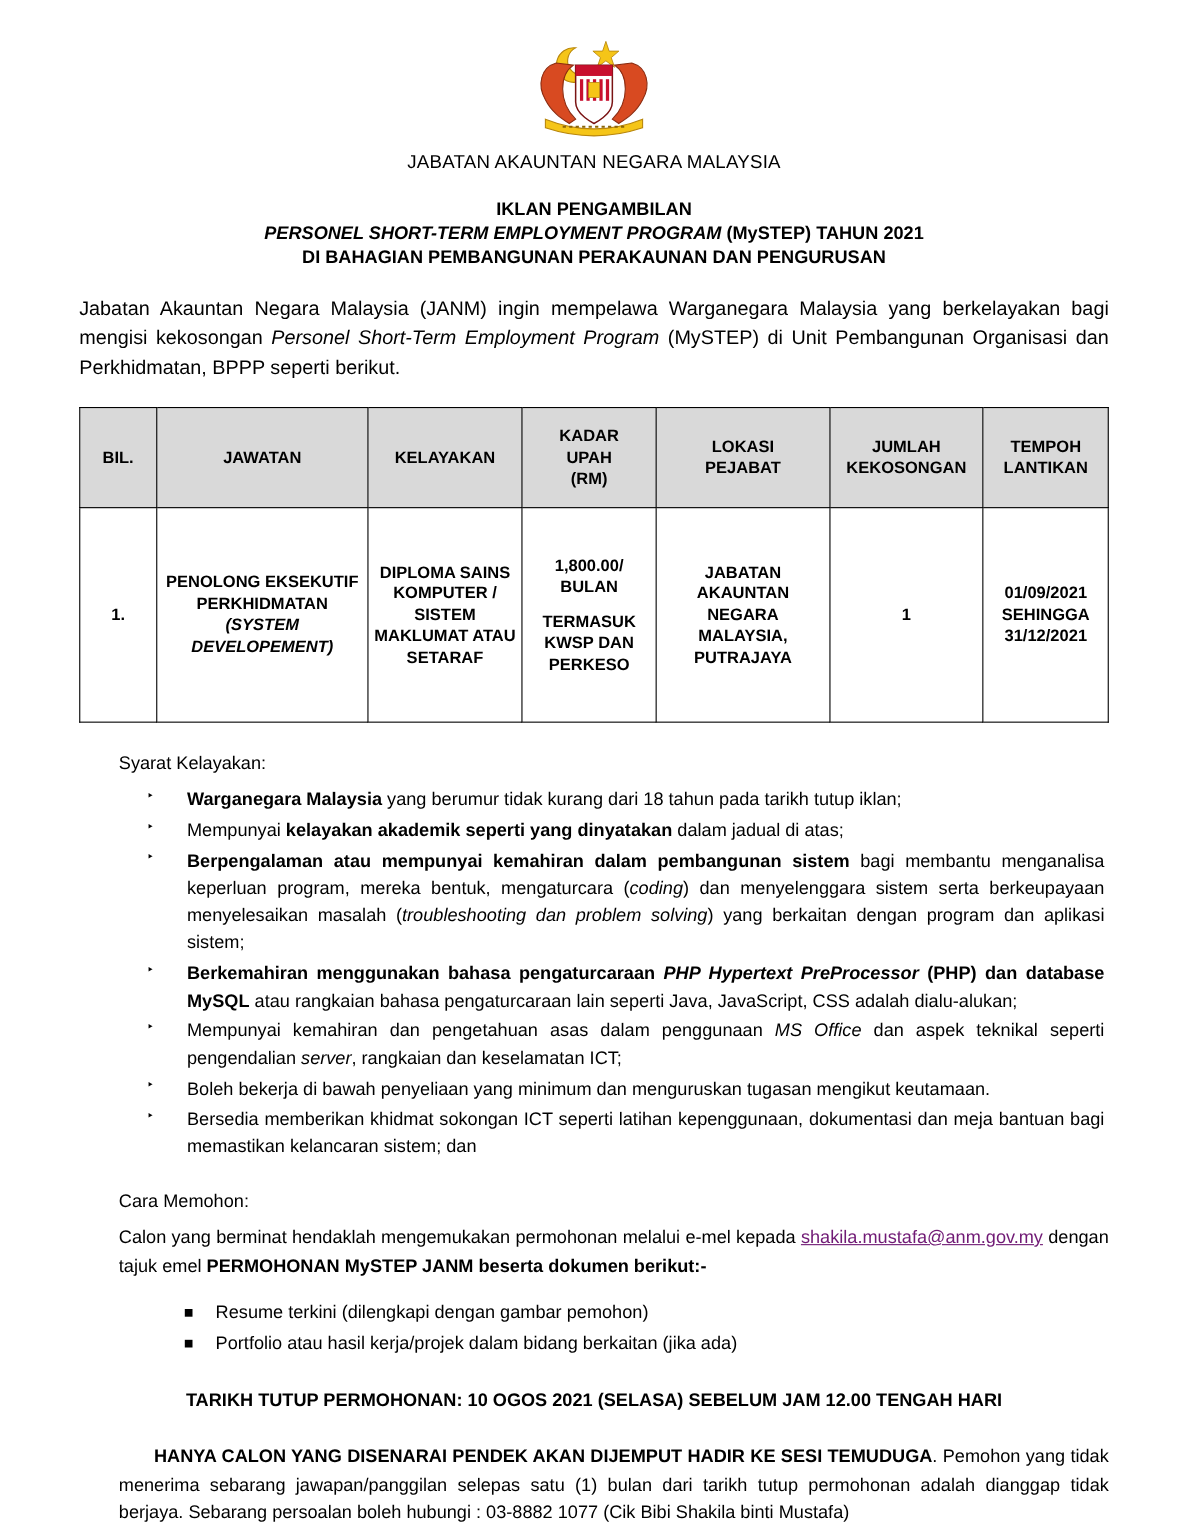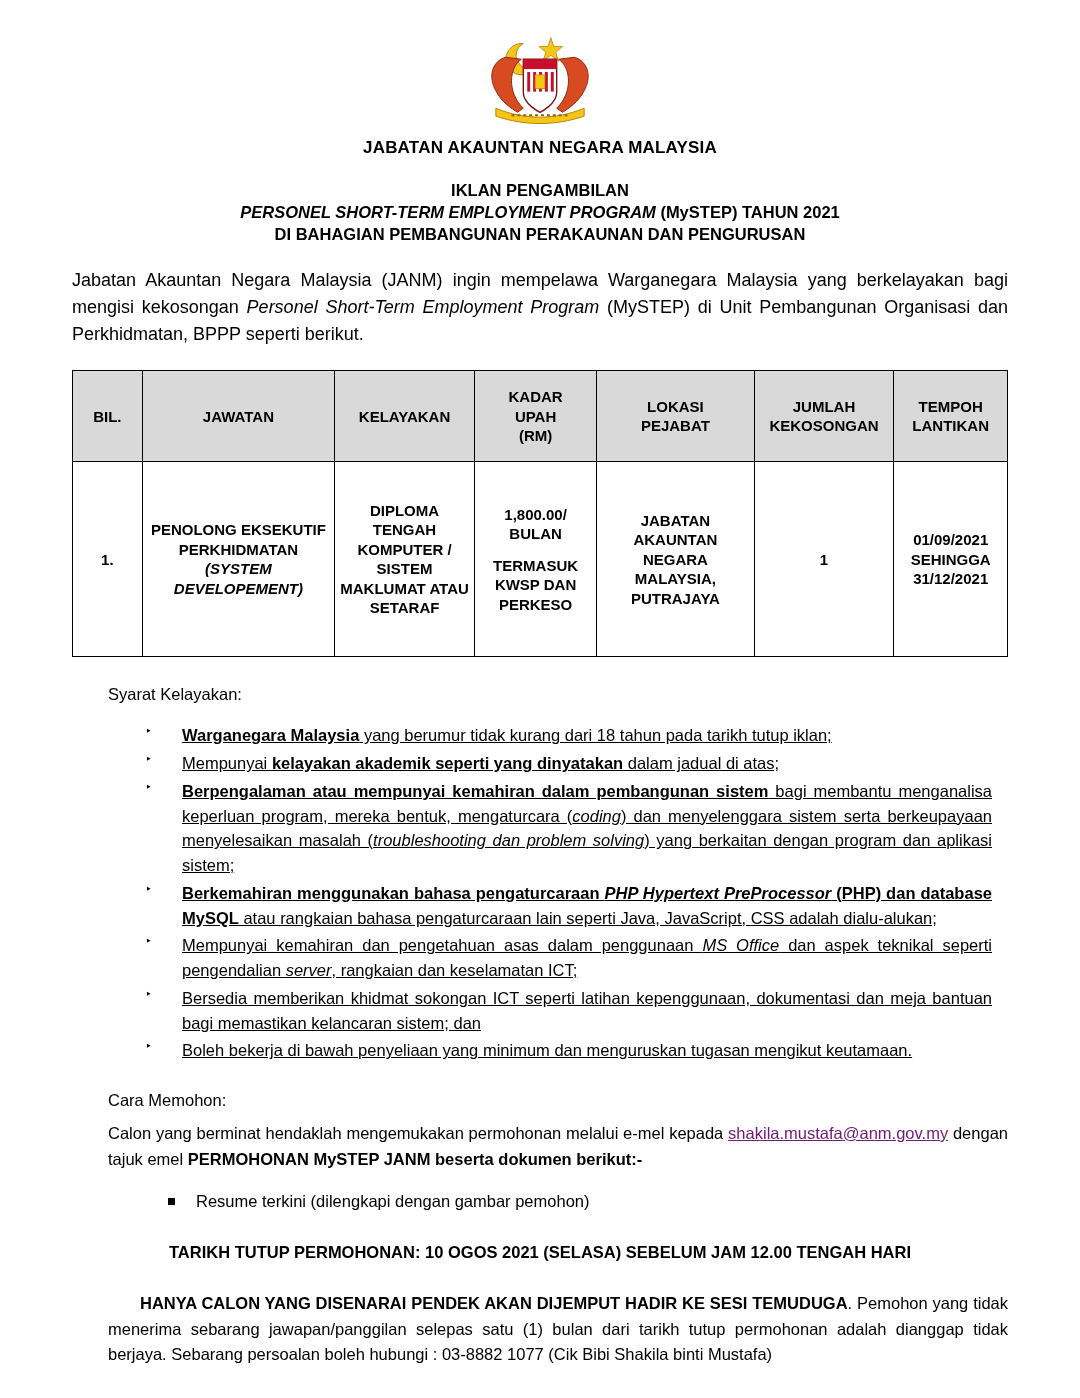--- a/index.html
+++ b/index.html
@@ -31,21 +31,21 @@
   }
   .crest {
     width: 150px;
     height: 108px;
     position: relative;
   }
 
   
   .org-title {
     text-align: center;
-    font-weight: bold;
+    font-weight: normal;
     font-size: 17px;
     letter-spacing: .2px;
     margin: 6px 0 18px 0;
   }
   .ad-head {
     text-align: center;
     font-weight: bold;
     font-size: 16.5px;
     line-height: 1.35;
   }
@@ -99,23 +99,22 @@
   .sect-title {
     font-weight: normal;
     margin-top: 26px;
     margin-bottom: 8px;
     font-size: 16.5px;
   }
   .ind { padding-left: 36px; }
 
   ul.bullets {
     list-style: none;
-    margin: 16px;
+    margin: 4px;
     padding: 0 0 0 58px;
-    text-decoration: underline;
   }
   ul.bullets > li {
     position: relative;
     text-align: justify;
     text-justify: inter-word;
     margin-bottom: 3px;
     padding-left: 36px;
     line-height: 1.5;
   }
   ul.bullets > li::before {
@@ -251,21 +250,21 @@
         </th>
       </tr>
     </thead>
     <tbody>
       <tr>
         <td>1.</td>
         <td>
           <span>PENOLONG EKSEKUTIF PERKHIDMATAN</span><br>
           <span class="it">(SYSTEM DEVELOPEMENT)</span>
         </td>
-        <td>DIPLOMA TENGAH KOMPUTER / SISTEM MAKLUMAT ATAU SETARAF</td>
+        <td>DIPLOMA SAINS KOMPUTER / SISTEM MAKLUMAT ATAU SETARAF</td>
         <td>
           <span>1,800.00/ BULAN</span>
           <span class="gap-line"></span>
           <span>TERMASUK KWSP DAN PERKESO</span>
         </td>
         <td>JABATAN AKAUNTAN NEGARA MALAYSIA, PUTRAJAYA</td>
         <td>1</td>
         <td>01/09/2021 SEHINGGA 31/12/2021</td>
       </tr>
     </tbody>
@@ -282,33 +281,34 @@
     <li>
       <b>Berpengalaman atau mempunyai kemahiran dalam pembangunan sistem</b><span> bagi membantu menganalisa keperluan program, mereka bentuk, mengaturcara (</span><i>coding</i><span>) dan menyelenggara sistem serta berkeupayaan menyelesaikan masalah (</span><i>troubleshooting dan problem solving</i><span>) yang berkaitan dengan program dan aplikasi sistem;</span>
     </li>
     <li>
       <b>Berkemahiran menggunakan bahasa pengaturcaraan </b><b><i>PHP Hypertext PreProcessor</i></b><b> (PHP) dan database MySQL</b><span> atau rangkaian bahasa pengaturcaraan lain seperti Java, JavaScript, CSS adalah dialu-alukan;</span>
     </li>
     <li>
       <span>Mempunyai kemahiran dan pengetahuan asas dalam penggunaan </span><i>MS Office</i><span> dan aspek teknikal seperti pengendalian </span><i>server</i><span>, rangkaian dan keselamatan ICT;</span>
     </li>
     <li>
+      <span>Boleh bekerja di bawah penyeliaan yang minimum dan menguruskan tugasan mengikut keutamaan.</span>
+    </li>
+    <li>
       <span>Bersedia memberikan khidmat sokongan ICT seperti latihan kepenggunaan, dokumentasi dan meja bantuan bagi memastikan kelancaran sistem; dan</span>
-    </li>
-    <li>
-      <span>Boleh bekerja di bawah penyeliaan yang minimum dan menguruskan tugasan mengikut keutamaan.</span>
     </li>
   </ul>
 
   <div class="sect-title ind">Cara Memohon:</div>
   <p class="howto-para">
     <span>Calon yang berminat hendaklah mengemukakan permohonan melalui e-mel kepada </span><a class="email" href="#">shakila.mustafa@anm.gov.my</a><span> dengan tajuk emel </span><b>PERMOHONAN MySTEP JANM beserta dokumen berikut:-</b>
   </p>
   <ul class="sqbullets">
     <li>Resume terkini (dilengkapi dengan gambar pemohon)</li>
+    <li>Portfolio atau hasil kerja/projek dalam bidang berkaitan (jika ada)</li>
   </ul>
 
   <div class="closing">TARIKH TUTUP PERMOHONAN: 10 OGOS 2021 (SELASA) SEBELUM JAM 12.00 TENGAH HARI</div>
 
   <p class="notice">
     <b>HANYA CALON YANG DISENARAI PENDEK AKAN DIJEMPUT HADIR KE SESI TEMUDUGA</b><span>. Pemohon yang tidak menerima sebarang jawapan/panggilan selepas satu (1) bulan dari tarikh tutup permohonan adalah dianggap tidak berjaya. Sebarang persoalan boleh hubungi : 03-8882 1077 (Cik Bibi Shakila binti Mustafa)</span>
   </p>
 
 </div>
 

